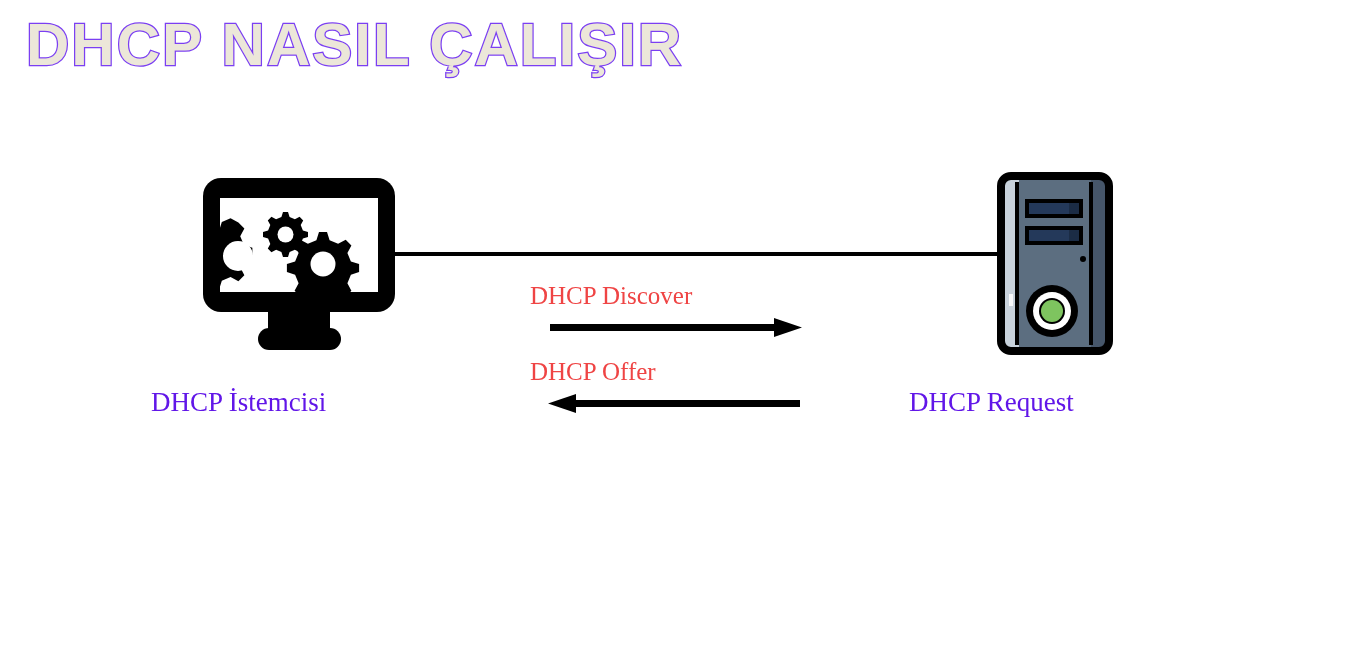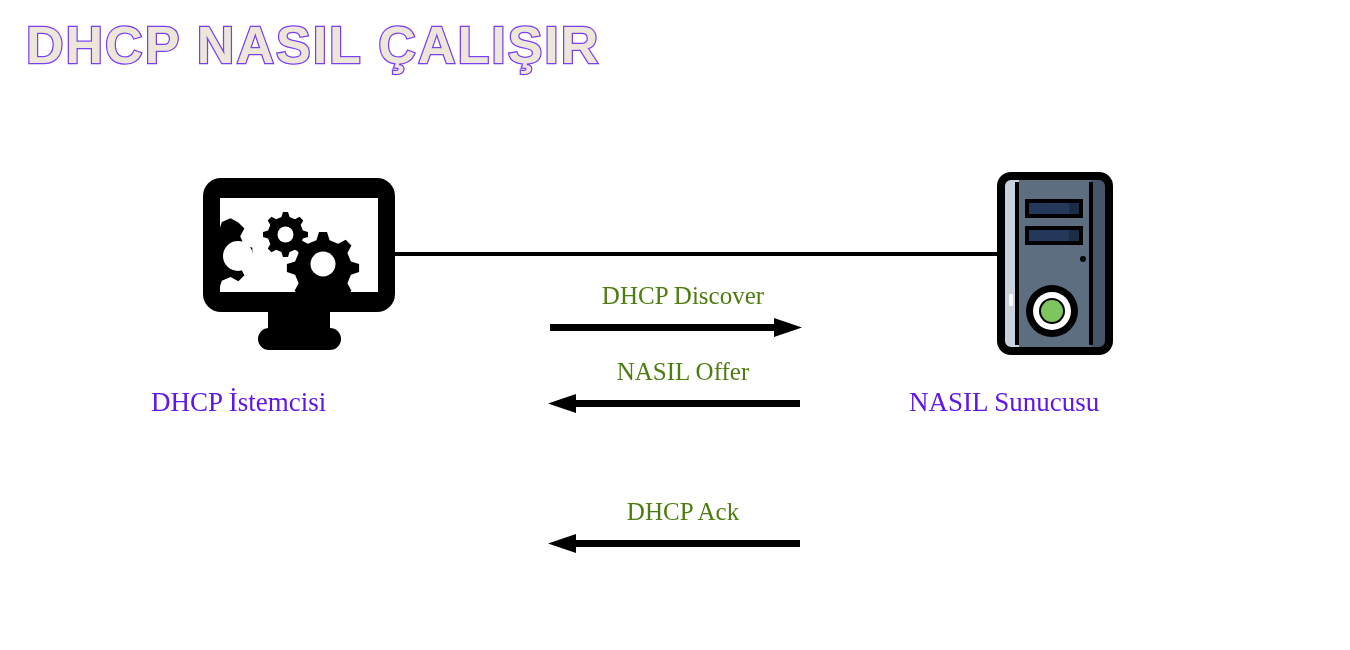--- a/index.html
+++ b/index.html
@@ -15,21 +15,21 @@
     font-family: "Liberation Serif", serif;
   }
 
   
   .title {
     position: absolute;
     left: 26px;
     top: 16px;
     font-family: "Liberation Sans", sans-serif;
     font-weight: bold;
-    font-size: 52px;
+    font-size: 60px;
     line-height: 58px;
     letter-spacing: 2px;
     color: #ece7d9;
     -webkit-text-stroke: 2.5px #7b3ff2;
     paint-order: stroke fill;
     white-space: nowrap;
     user-select: none;
   }
 
   
@@ -116,28 +116,28 @@
 
   
   .msg {
     position: absolute;
     left: 530px;
     width: 290px;
     height: 62px;
   }
   .msg-label {
     position: absolute;
-    left: 8px;
+    left: 0;
     top: 0;
     width: 290px;
-    text-align: center;
+    text-align: left;
     font-family: "Liberation Serif", serif;
     font-size: 25px;
     line-height: 30px;
-    color: #4d7c0f;
+    color: #ef4444;
     white-space: nowrap;
     user-select: none;
   }
   .msg-arrow {
     position: absolute;
     left: 0;
     top: 32px;
     width: 290px;
     height: 30px;
   }
@@ -209,40 +209,33 @@
       <circle cx="55" cy="139" r="26" fill="#000000"></circle>
       <circle cx="55" cy="139" r="19" fill="#ffffff"></circle>
       <circle cx="55" cy="139" r="13" fill="#000000"></circle>
       <circle cx="55" cy="139" r="11" fill="#7ec45f"></circle>
 
       <rect x="4" y="4" width="108" height="175" rx="10" ry="10" fill="none" stroke="#000000" stroke-width="8"></rect>
     </svg>
   </div>
 
   <div class="device-label client">DHCP İstemcisi</div>
-  <div class="device-label server">NASIL Sunucusu</div>
+  <div class="device-label server">DHCP Request</div>
 
   <div class="msg msg-row-1">
     <div class="msg-label">DHCP Discover</div>
     <svg class="msg-arrow" viewBox="0 0 290 30">
       <rect x="20" y="11" width="230" height="7" fill="#000000"></rect>
       <polygon points="244,5 272,14.5 244,24" fill="#000000"></polygon>
     </svg>
   </div>
 
   <div class="msg msg-row-2">
-    <div class="msg-label">NASIL Offer</div>
+    <div class="msg-label">DHCP Offer</div>
     <svg class="msg-arrow" viewBox="0 0 290 30">
       <rect x="40" y="11" width="230" height="7" fill="#000000"></rect>
       <polygon points="46,5 18,14.5 46,24" fill="#000000"></polygon>
     </svg>
   </div>
 
 
-  <div class="msg msg-row-4">
-    <div class="msg-label">DHCP Ack</div>
-    <svg class="msg-arrow" viewBox="0 0 290 30">
-      <rect x="40" y="11" width="230" height="7" fill="#000000"></rect>
-      <polygon points="46,5 18,14.5 46,24" fill="#000000"></polygon>
-    </svg>
-  </div>
 
 </div>
 
 </body></html>

